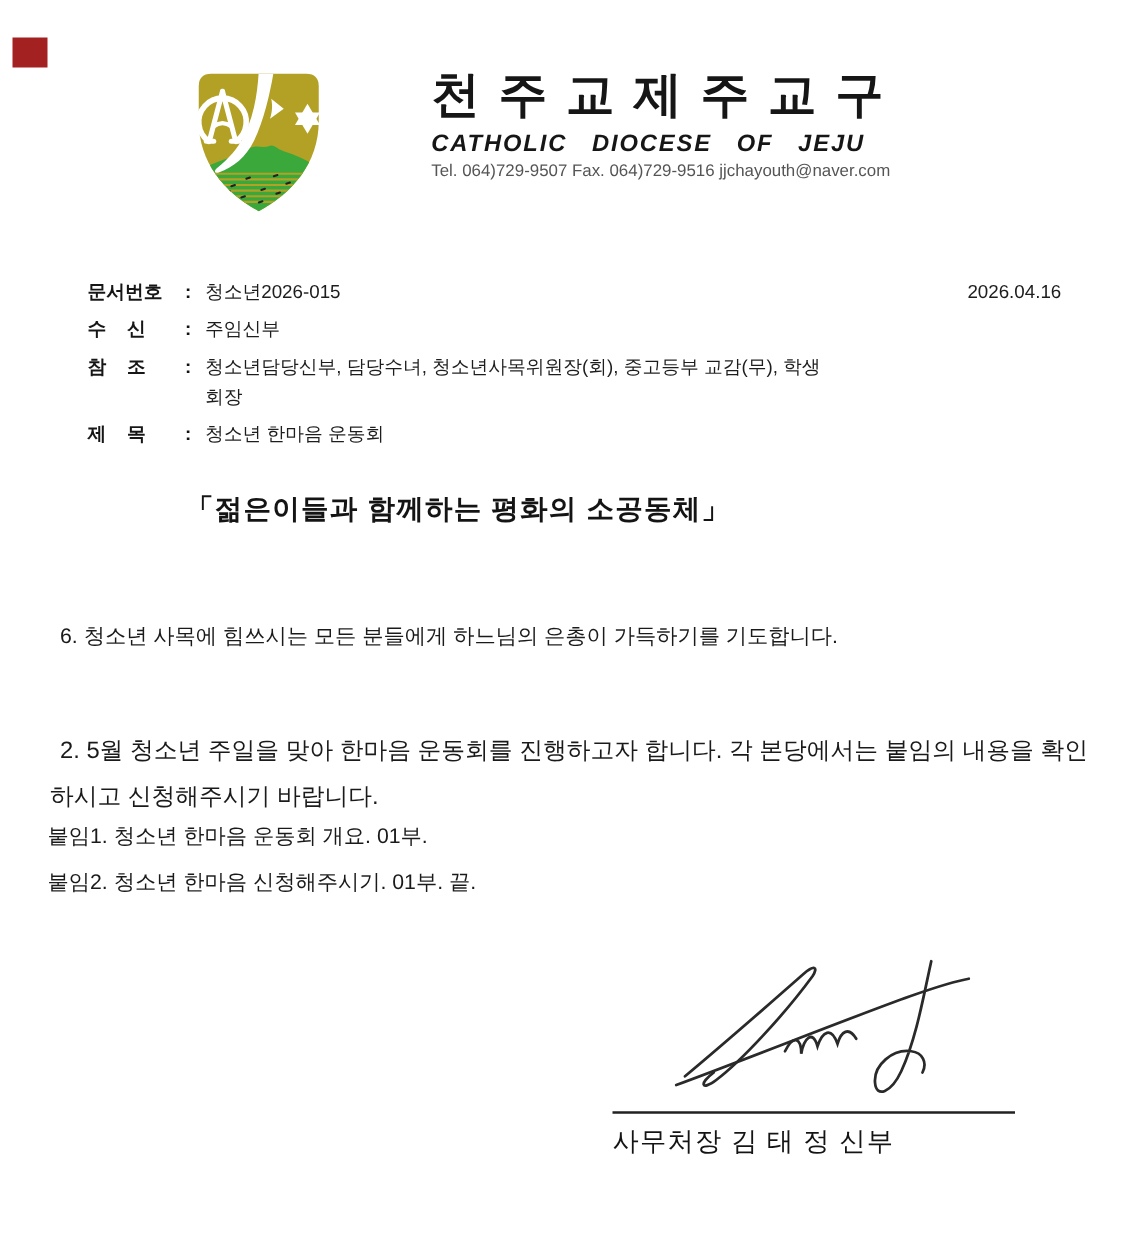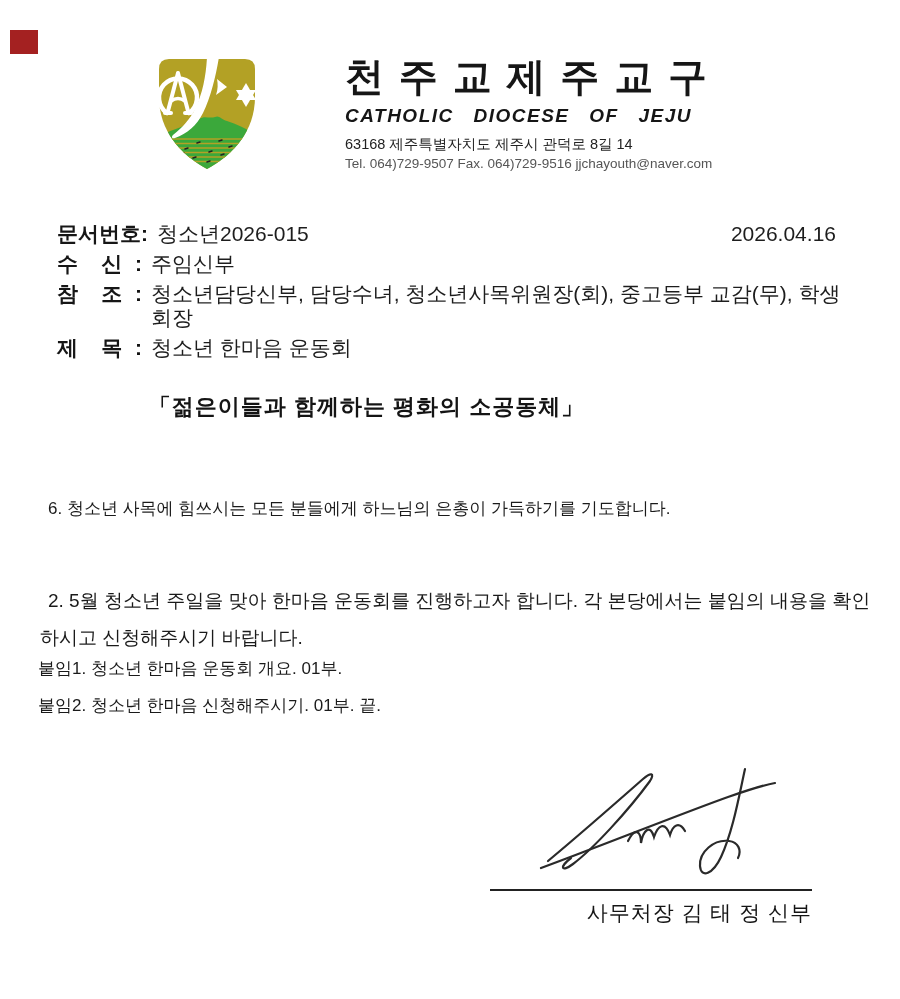--- a/index.html
+++ b/index.html
@@ -9,34 +9,34 @@
     overflow:hidden;
   }
   .red-mark{position:absolute;left:10px;top:30px;width:28px;height:24px;background:#a42121;}
   .logo{position:absolute;left:147px;top:55px;width:120px;height:118px;}
   .header-text{position:absolute;left:345px;top:57px;width:420px;}
   .org-ko{font-size:39px;font-weight:700;letter-spacing:2px;white-space:pre;color:#161616;line-height:1.05;}
   .org-en{font-size:19px;font-weight:700;letter-spacing:1.5px;word-spacing:13px;margin-top:7px;white-space:nowrap;color:#161616;font-style:italic;}
   .addr{font-size:14.5px;margin-top:8px;line-height:1.3;color:#222;}
   .addr2{font-size:14.5px;line-height:1.3;color:#222;}
   .contact{font-size:13.5px;color:#555;line-height:1.35;margin-top:1px;}
-  .meta{position:absolute;left:57px;top:222px;width:803px;font-size:21px;}
+  .meta{position:absolute;left:70px;top:222px;width:803px;font-size:15px;}
   .meta-row{display:flex;align-items:flex-start;line-height:24px;margin-bottom:6px;}
   .meta-label{font-weight:700;white-space:pre;flex:0 0 78px;color:#161616;}
   .meta-colon{font-weight:700;flex:0 0 16px;}
   .meta-value{white-space:pre-wrap;color:#1d1d1d;}
   .meta-date{margin-left:auto;padding-right:24px;color:#1d1d1d;}
   .headline{position:absolute;left:0;top:392px;width:733px;text-align:center;
     font-size:22px;font-weight:700;letter-spacing:1px;color:#141414;}
   .para1{position:absolute;left:40px;top:497px;width:845px;font-size:17px;text-indent:8px;color:#1a1a1a;}
   .para2{position:absolute;left:40px;top:582px;width:848px;font-size:19px;text-indent:8px;line-height:37px;color:#1a1a1a;}
   .attachments{position:absolute;left:38px;top:650px;font-size:17px;line-height:37px;color:#1a1a1a;}
   .sig-svg{position:absolute;left:533px;top:761px;width:250px;height:125px;}
   .sig-line{position:absolute;left:490px;top:889px;width:322px;height:0;border-top:2px solid #222;}
-  .signer{position:absolute;left:490px;top:899px;width:322px;text-align:right;
+  .signer{position:absolute;left:490px;top:899px;width:322px;text-align:left;
     font-size:21px;font-weight:500;letter-spacing:1px;color:#141414;}
 </style>
 </head>
 <body>
 
 <div class="red-mark"></div>
 
 <svg class="logo" viewBox="0 0 120 118" aria-hidden="true">
   <defs>
     <clipPath id="shieldClip">
@@ -85,21 +85,20 @@
 
   <g fill="#ffffff">
     <path d="M99,28 L109,45 L89,45 Z"></path>
     <path d="M99,52 L89,35 L109,35 Z"></path>
   </g>
 </svg>
 
 <div class="header-text">
   <div class="org-ko">천 주 교 제 주 교 구</div>
   <div class="org-en">CATHOLIC DIOCESE OF JEJU</div>
-  <div class="addr">63168 제주특별자치도 제주시 관덕로 8길 14</div>
   <div class="contact">Tel. 064)729-9507 Fax. 064)729-9516 jjchayouth@naver.com</div>
 </div>
 
 <div class="meta">
   <div class="meta-row">
     <span class="meta-label">문서번호</span>
     <span class="meta-colon">:</span>
     <span class="meta-value">청소년2026-015</span>
     <span class="meta-date">2026.04.16</span>
   </div>

